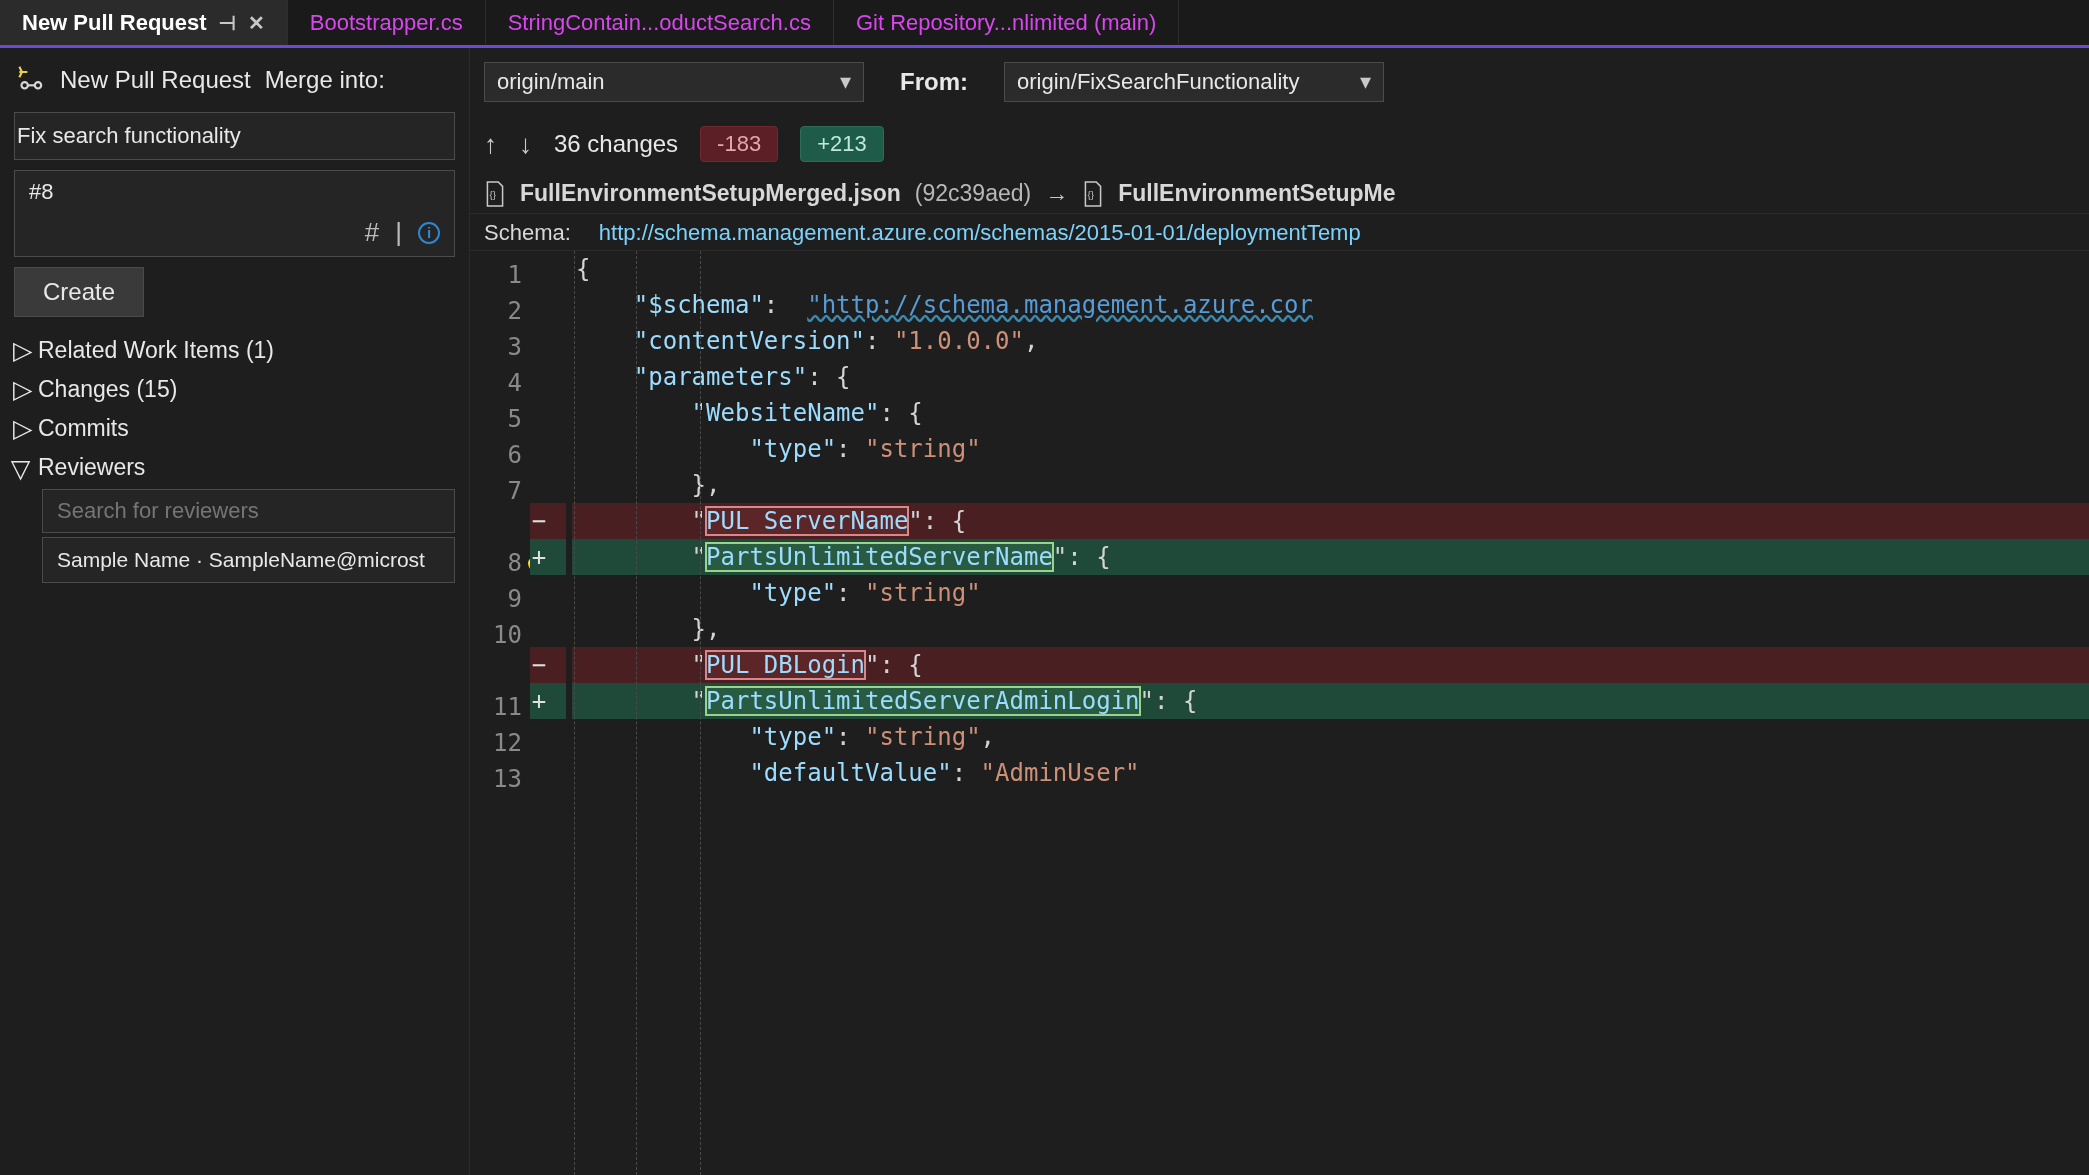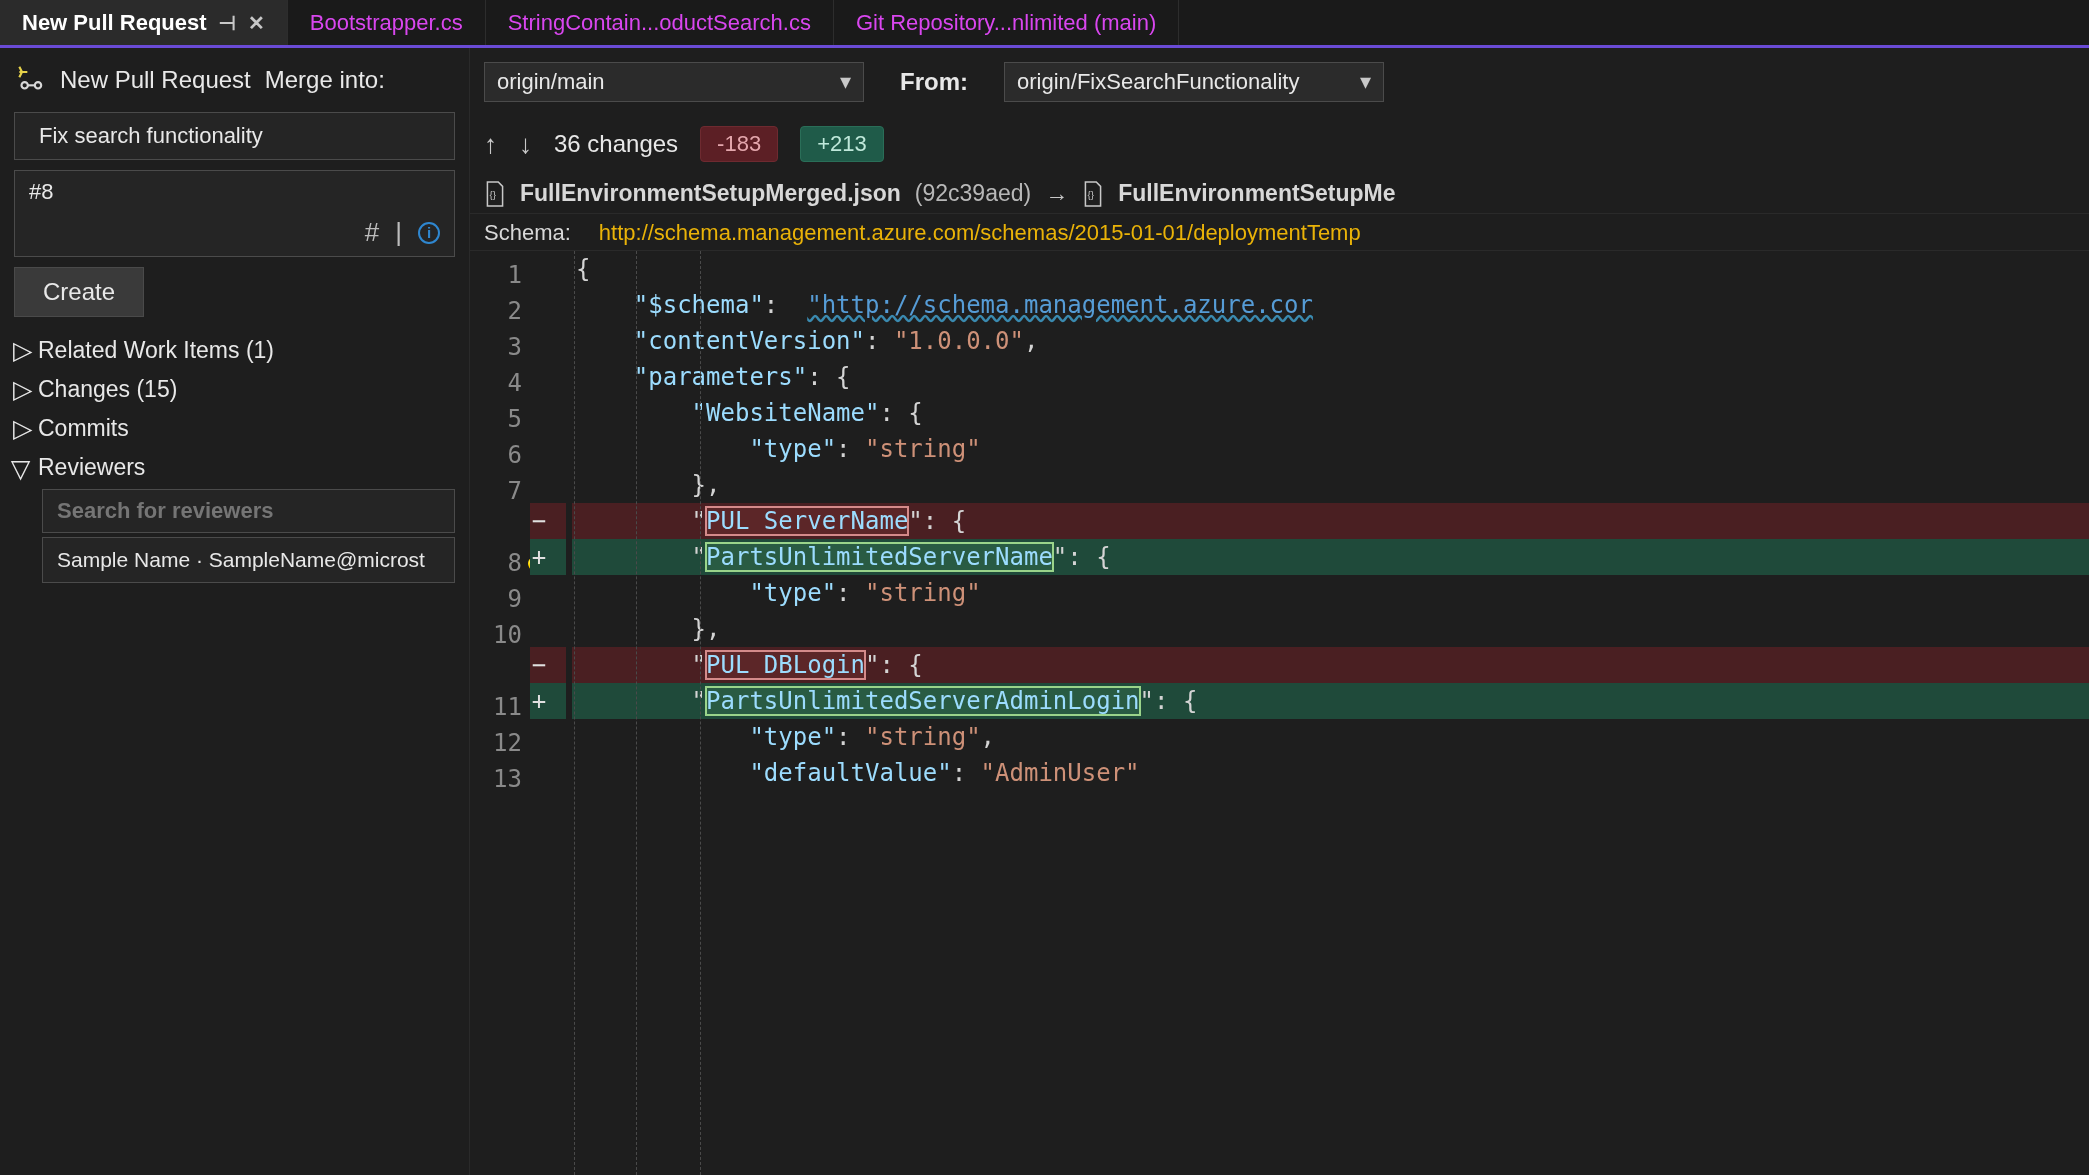--- a/index.html
+++ b/index.html
@@ -24,56 +24,56 @@
   
   .body { display:flex; height: calc(100% - 48px); }
   .left { width: 470px; background:#1e1e1e; padding: 12px 14px 0 14px; display:flex; flex-direction:column; gap:10px; border-right:1px solid #2a2a2a;}
   .right { flex:1; display:flex; flex-direction:column; background:#1e1e1e;}
   
   .leftHeader { display:flex; align-items:center; gap:14px; font-size:24px; padding:4px 0 6px 0;}
   .leftHeader .mergeLabel { font-weight:400;}
   .spark { width:32px; height:32px; display:inline-flex; }
   .field {
     border:1px solid #4b4b4b; background:#252525; color:#e8e8e8;
-    padding:10px 24px; font-size:22px; width:100%;
+    padding:10px 2px; font-size:22px; width:100%;
   }
   .field2 { border:1px solid #4b4b4b; background:#252525;}
   .field2 .top { padding:8px 14px; font-size:22px; color:#e8e8e8;}
   .field2 .bottom { display:flex; justify-content:flex-end; align-items:center; gap:16px; padding:4px 14px 8px 14px; color:#bdbdbd; font-size:26px;}
   .infoIcon { width:22px; height:22px; border:2px solid #2f87d0; border-radius:50%; display:inline-flex; align-items:center; justify-content:center; color:#2f87d0; font-size:15px; font-weight:700;}
   .createBtn {
     background:#3a3a3a; border:1px solid #4a4a4a; color:#e8e8e8;
     padding:10px 28px; font-size:24px; cursor:pointer; align-self:flex-start;
   }
   .tree { display:flex; flex-direction:column; gap:4px; padding-top:6px;}
   .treeItem { display:flex; align-items:center; gap:6px; font-size:23px; padding:4px 0; cursor:pointer;}
   .chev { width:18px; display:inline-block; transform: scale(1.1); }
   .chev.open { transform: rotate(90deg) scale(1.1); transform-origin: 40% 55%; }
-  .reviewerSearch { margin-left:28px; border:1px solid #4b4b4b; background:#252525; padding:8px 14px; font-size:22px; color:#8c8c8c;font-weight:bold;}
+  .reviewerSearch { margin-left:28px; border:1px solid #4b4b4b; background:#252525; padding:8px 14px; font-size:22px; color:#8c8c8c;}
   .reviewerChip  { margin-left:28px; border:1px solid #4b4b4b; background:#252525; padding:10px 14px; font-size:21px; color:#e8e8e8;}
   
   .branchRow { display:flex; align-items:center; gap:36px; padding:14px 20px 6px 14px; font-size:24px;}
   .branchRow .mergeLabel { font-weight:700;}
   .branchSel {
     display:flex; align-items:center; justify-content:space-between;
     border:1px solid #4b4b4b; background:#2b2b2b; padding:6px 12px;
     min-width:380px; cursor:pointer; font-size:22px;
   }
   .branchSel .caret { color:#c8c8c8; }
   .changesRow { display:flex; align-items:center; gap:22px; padding:18px 20px 18px 14px; font-size:24px;}
   .upArrow, .downArrow { font-size:26px; color:#c8c8c8; cursor:pointer;}
   .delPill { background:#5c1f25; border:1px solid #6e2a30; color:#e4a7ad; padding:4px 16px; border-radius:4px; font-size:22px;}
   .addPill { background:#1f5b49; border:1px solid #2a6e58; color:#bfe8da; padding:4px 16px; border-radius:4px; font-size:22px;}
   .fileRow { display:flex; align-items:center; gap:14px; font-size:23px; padding:0 20px 6px 14px; color:#d8d8d8;}
   .fileIcon { width:22px; height:26px; display:inline-block;}
   .fileRow .hash { color:#b8b8b8;}
   .fileArrow { color:#c8c8c8;}
   .schemaRow { display:flex; gap:28px; font-size:22px; padding:6px 20px 4px 14px; border-top:1px solid #2a2a2a; border-bottom:1px solid #2a2a2a;}
   .schemaRow .lbl { color:#d8d8d8;}
-  .schemaRow .val { color:#eab308;}
+  .schemaRow .val { color:#7dd3fc;}
   
   .editor { flex:1; display:flex; font-family: Consolas, monospace; font-size:24px; background:#1e1e1e;}
   .gutter { width:60px; text-align:right; color:#8a8a8a; padding:6px 8px 0 0; user-select:none; position:relative;}
   .gutter2 { width:36px; background:#1e1e1e; position:relative;}
   .margin  { width:6px; background:#1e1e1e;}
   .codeCol { flex:1; position:relative;}
   .gline   { height:36px; line-height:36px;}
   .codeLine { height:36px; line-height:36px; white-space:pre; padding-left:4px;}
   .diffDel { background:#4a1f22;}
   .diffAdd { background:#1f4a3a;}

